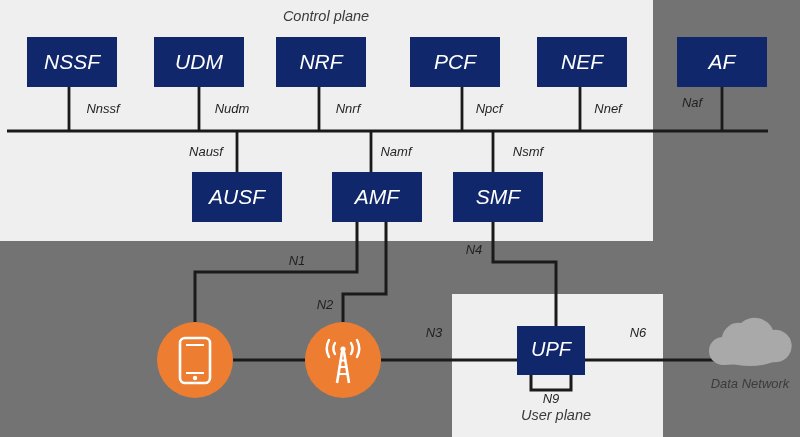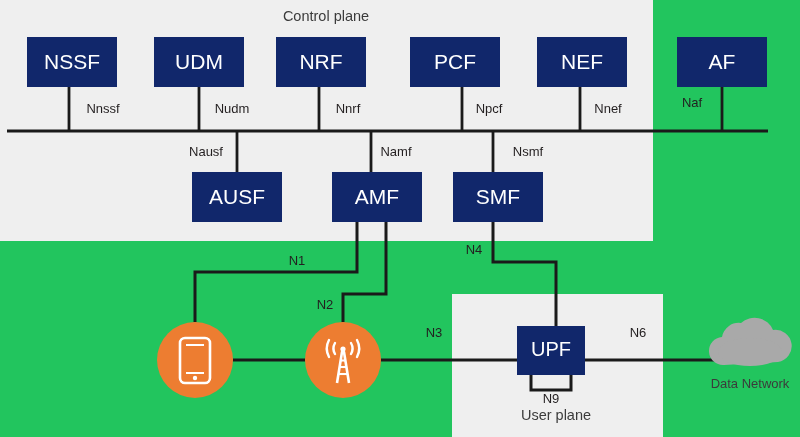--- a/index.html
+++ b/index.html
@@ -8,22 +8,23 @@
     padding: 0;
     background: #ffffff;
   }
   body {
     font-family: "Liberation Sans", sans-serif;
   }
   #canvas {
     position: relative;
     width: 800px;
     height: 437px;
-    background: #22c55e;
+    background: #737373;
     overflow: hidden;
+    font-style: italic;
   }
   #canvas svg {
     position: absolute;
     top: 0;
     left: 0;
     width: 800px;
     height: 437px;
   }
   .nf-label {
     font-family: "Liberation Sans", sans-serif;

